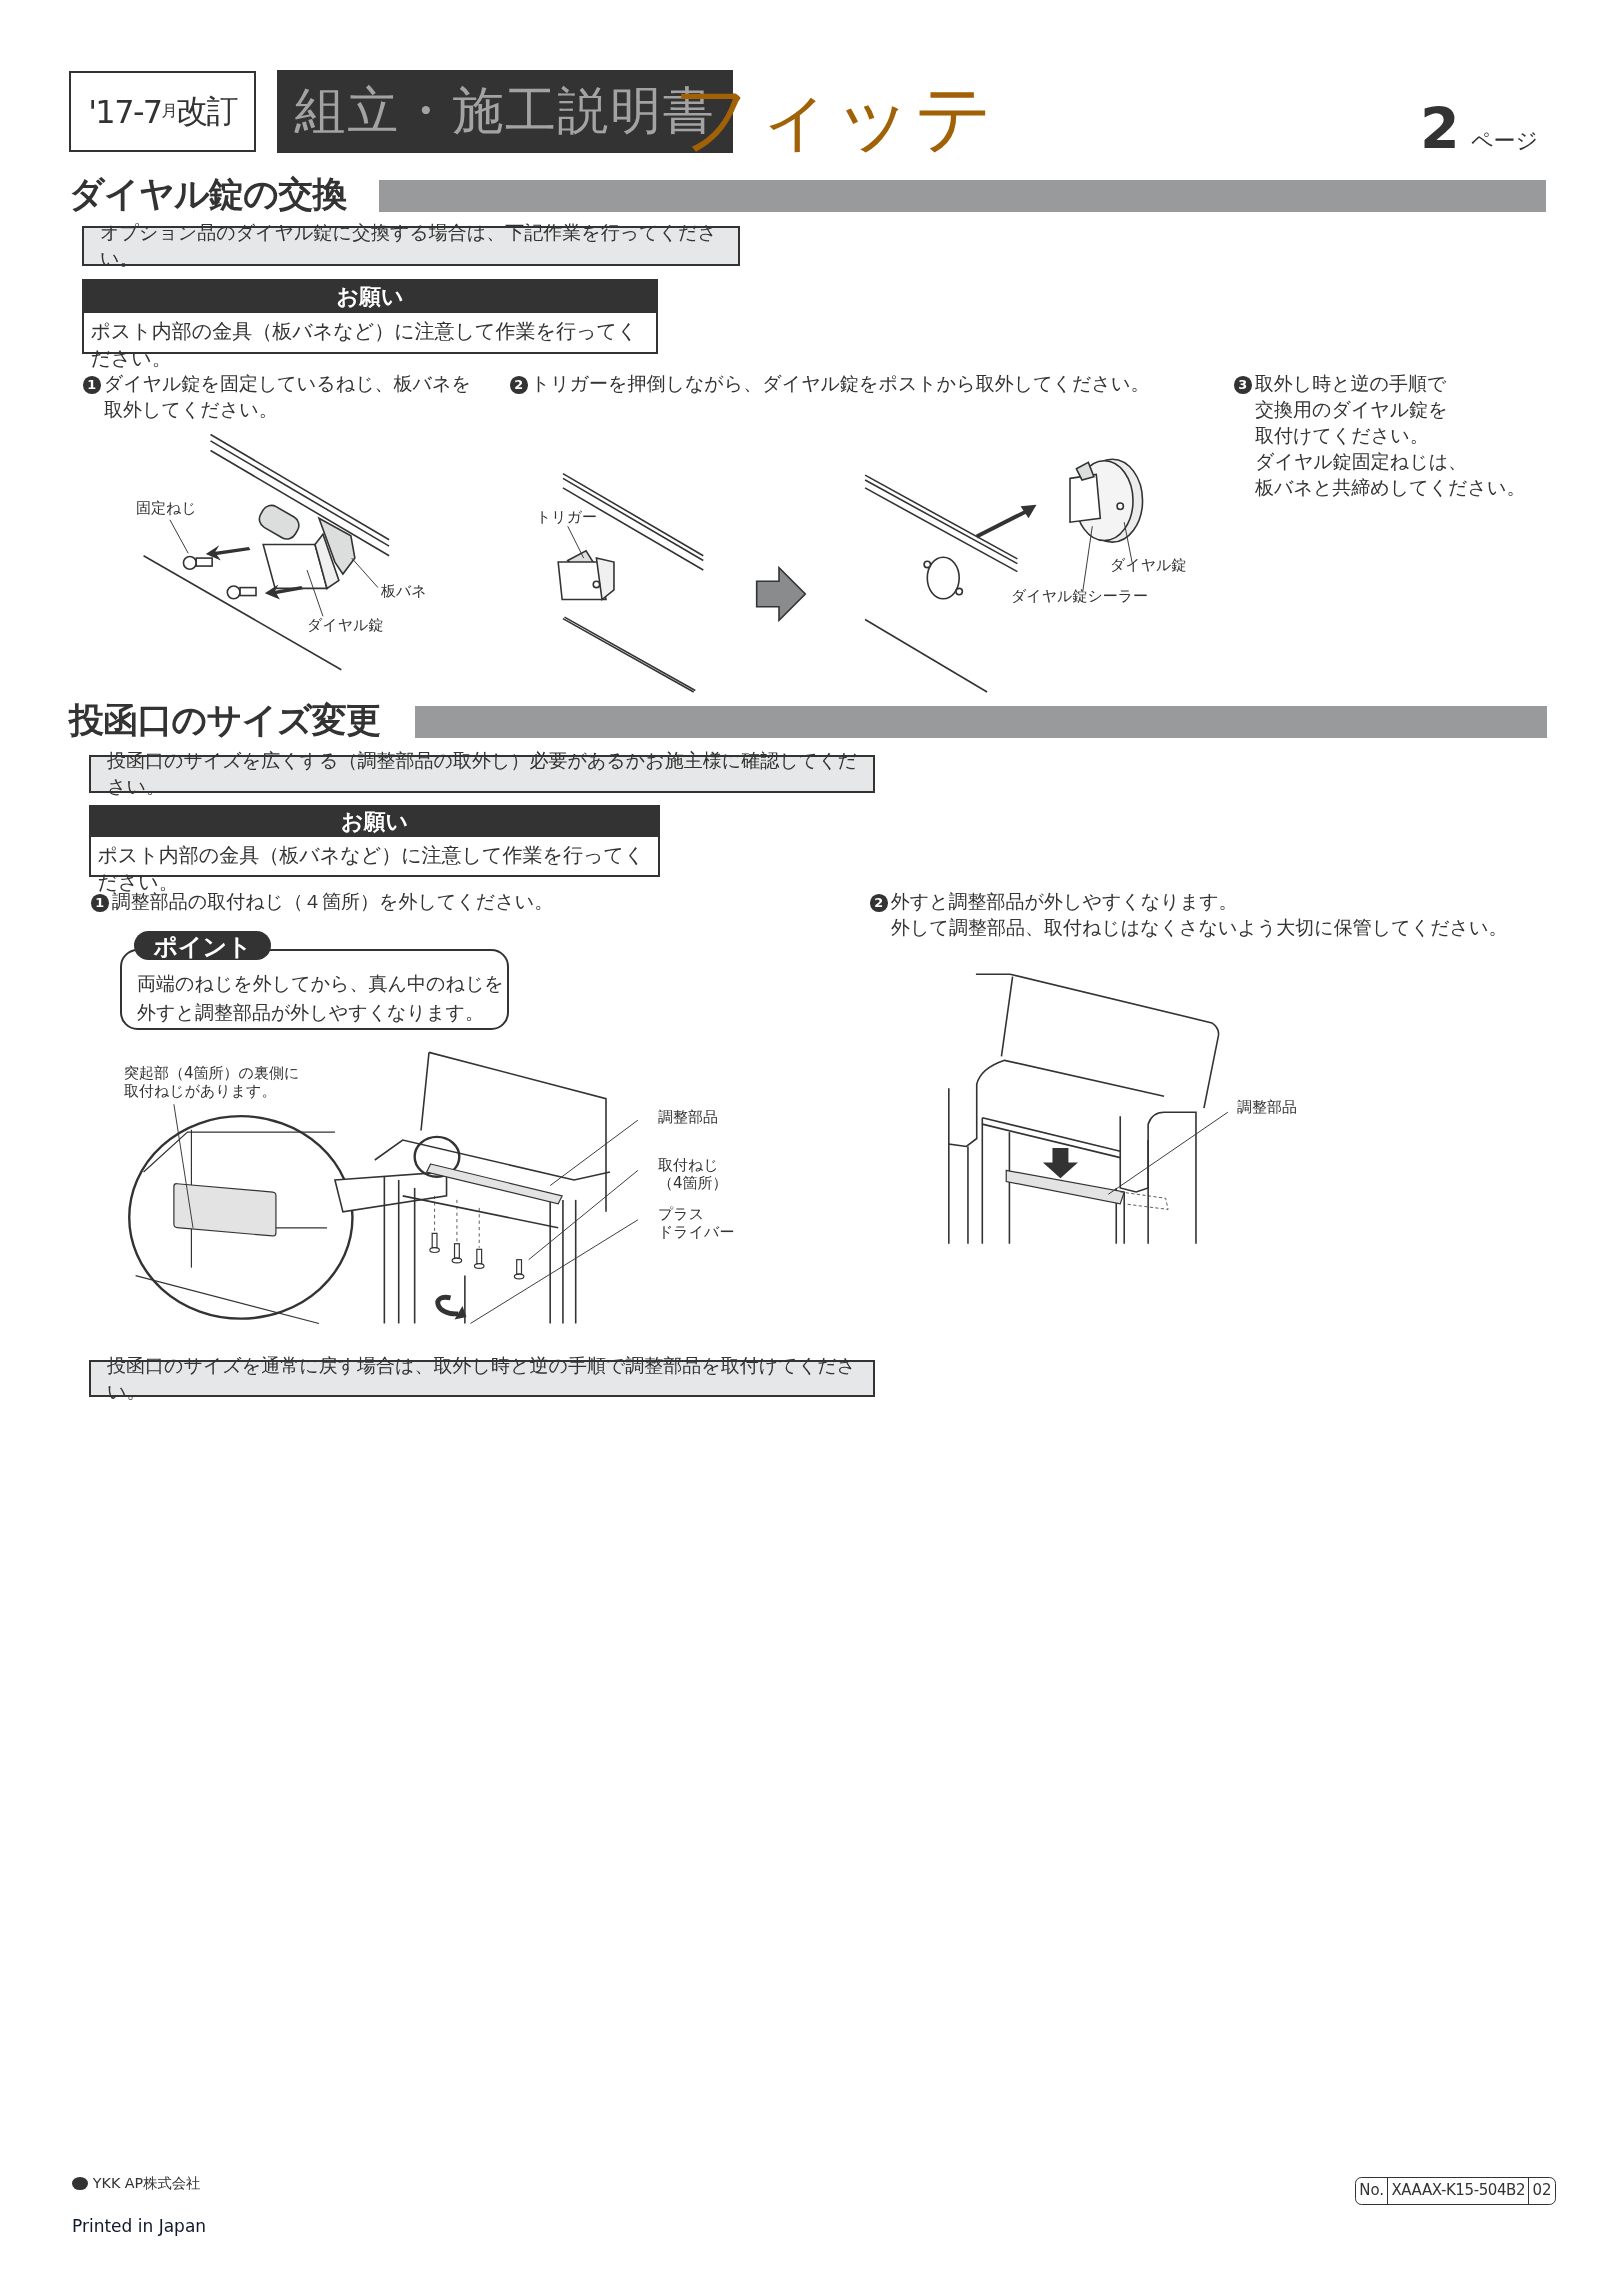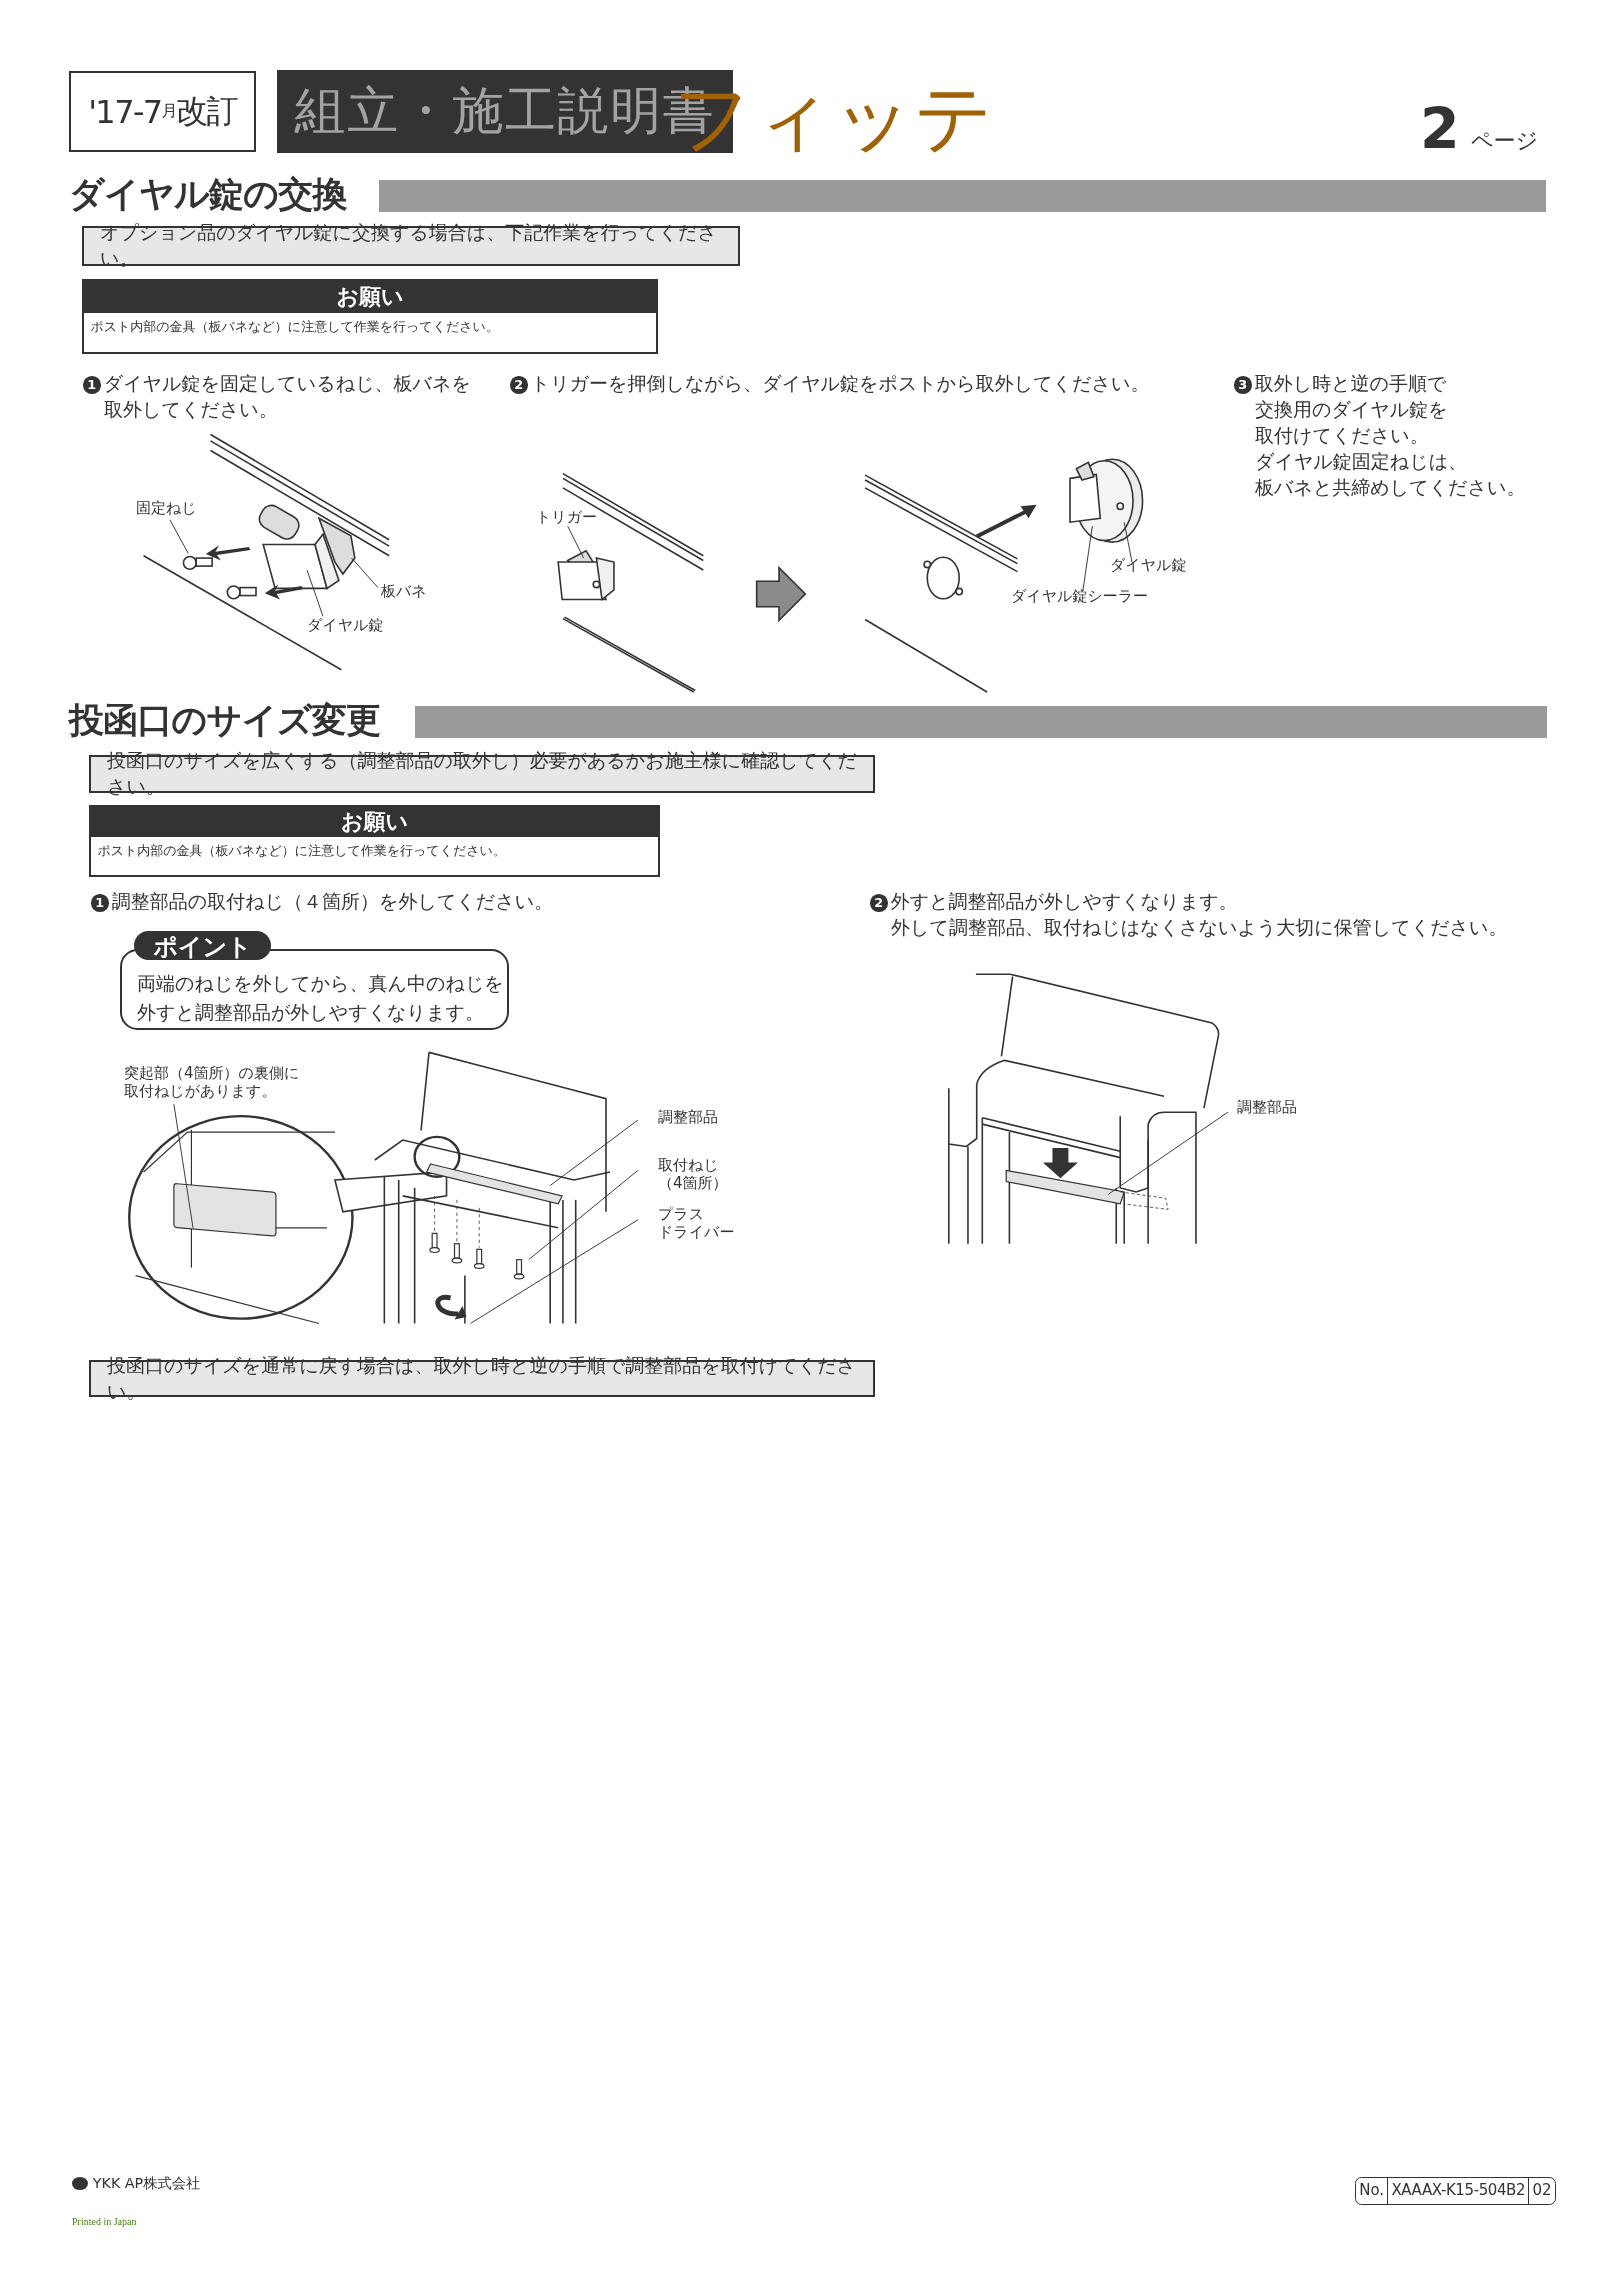--- a/index.html
+++ b/index.html
@@ -19,37 +19,37 @@
 
   
   .sec-title { font-size: 35px; font-weight: bold; color: #333; letter-spacing: -0.8px; }
   .sec-bar { background: #999a9c; height: 32px; }
 
   
   .info-box { background: #e6e7e8; border: 2.4px solid #333; box-sizing: border-box; font-size: 19px; color:#333;
               display:flex; align-items:center; padding-left: 16px; }
   .req-box { border: 2.4px solid #333; box-sizing: border-box; background:#fff; }
   .req-head { background:#333; color:#fff; font-weight:bold; font-size: 22px; text-align:center; height: 32px; line-height: 32px; }
-  .req-body { font-size: 13px; padding: 4.8px 6.4px; color:#333; }
+  .req-body { font-size: 20px; padding: 4.8px 6.4px; color:#333; }
 
   .step { font-size: 19px; line-height: 26px; color:#333; }
   .num { display:inline-block; width: 17.5px; height: 17.5px; border-radius: 50%; background:#333; color:#fff;
          font-size: 12.8px; font-weight: bold; text-align:center; line-height:17.5px; margin-right: 3.2px; vertical-align: 0.8px; }
   .callout { font-size: 15px; color:#333; }
 
   
   .point-box { left: 120px; top: 949px; width: 389px; height: 81px; border: 2.4px solid #333; border-radius: 17.5px; box-sizing: border-box; }
   .point-tag { left: 134px; top: 931px; width: 137px; height: 29px; background:#333; border-radius: 16.7px; color:#fff;
                font-weight:bold; font-size: 24px; text-align:center; line-height: 33px; }
   .point-text { left: 137px; top: 969px; font-size: 19px; line-height: 29px; color:#333; }
 
   
   .ykk { left: 72px; top: 2174px; font-size: 14.3px; color:#333; display:flex; align-items:center; gap:4.8px; }
   .ykk-logo { width: 16px; height: 12.8px; background:#333; border-radius: 50%; }
-  .printed { left: 72px; top: 2216px; font-size: 10px; color:#4d7c0f;font-family:Liberation Serif, serif; }
+  .printed { left: 72px; top: 2216px; font-size: 17px; color:#0f172a; }
   .docno { left: 1355px; top: 2177px; height: 25.5px; border: 1.6px solid #333; border-radius: 6.4px; display:flex; font-size: 15px; }
   .docno span { padding: 0 3.2px; line-height: 24px; }
   .docno .mid { border-left: 0.8px solid #333; border-right: 0.8px solid #333; letter-spacing: -0.4px; }
 
   svg { position: absolute; overflow: visible; }
 </style>
 </head>
 <body>
 
 <div class="abs rev-box">

